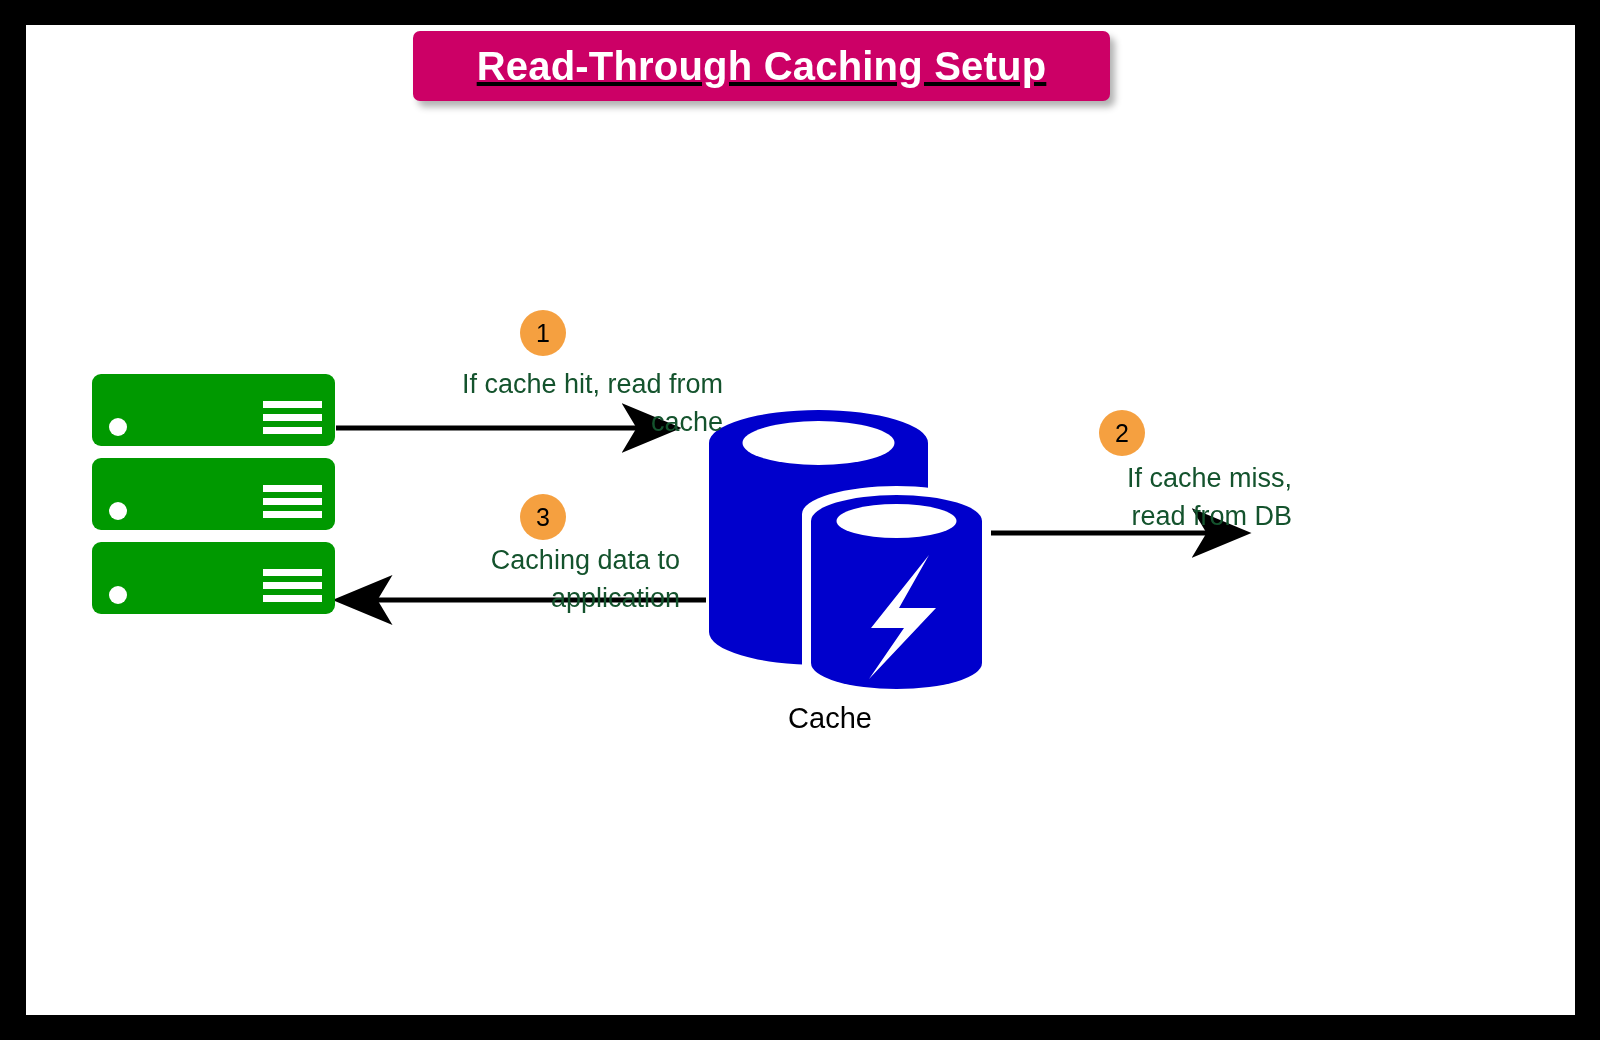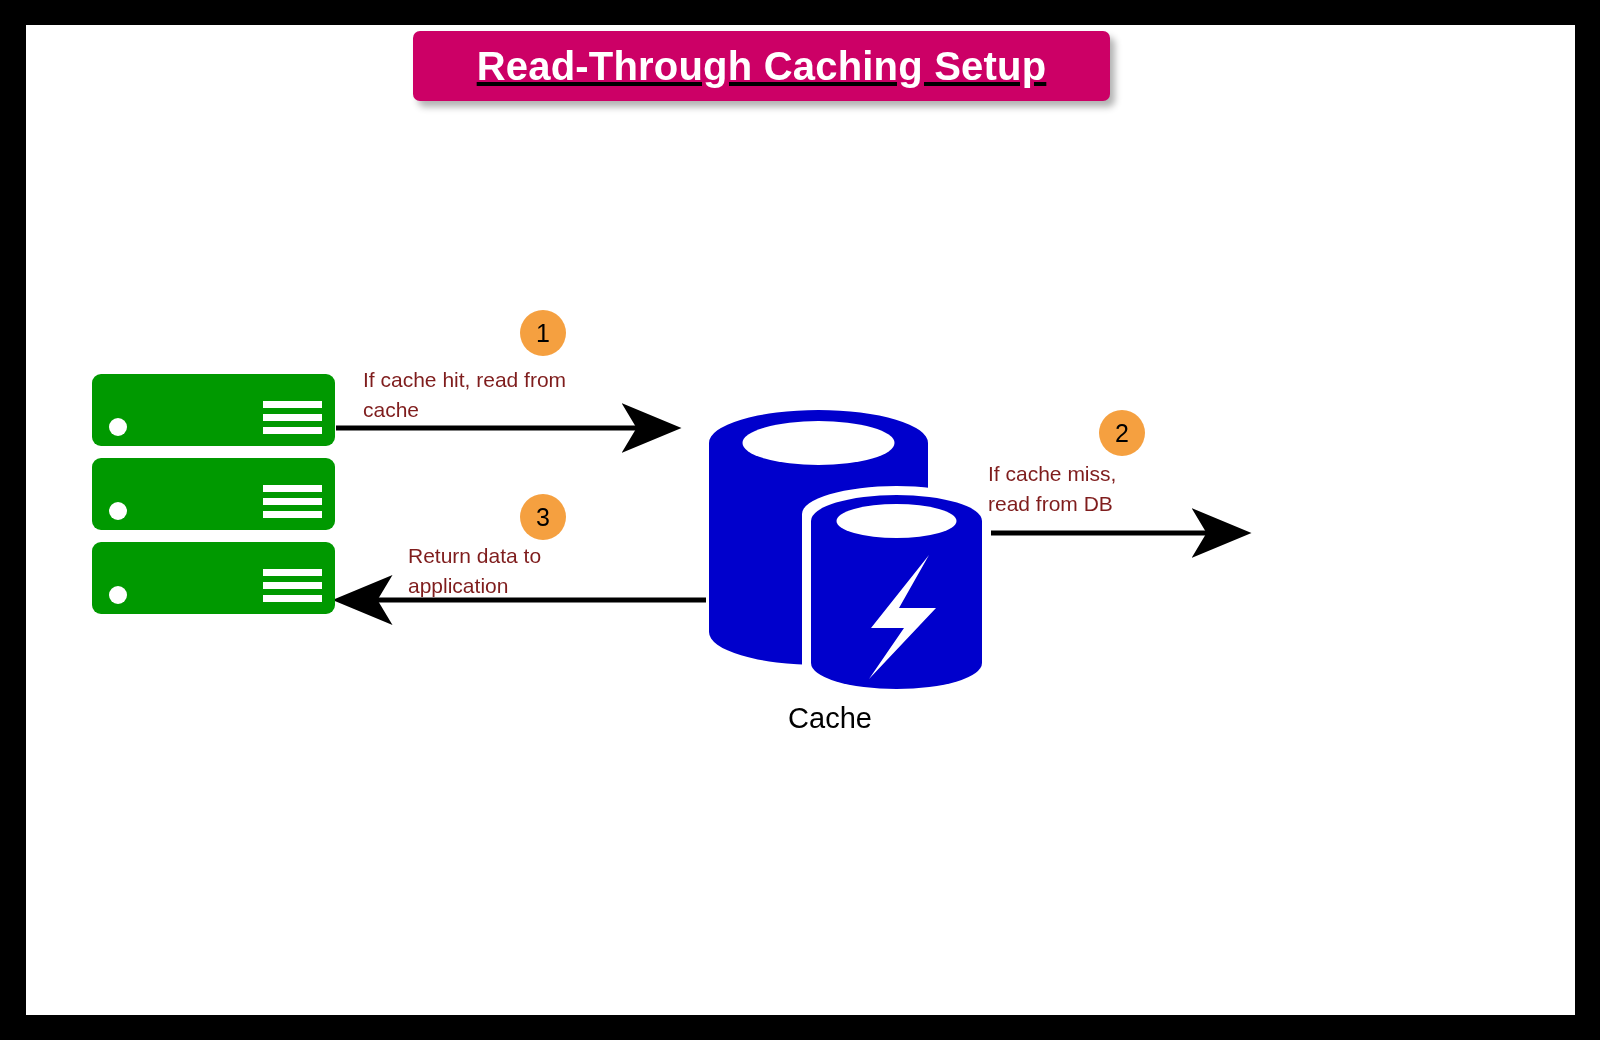--- a/index.html
+++ b/index.html
@@ -137,28 +137,28 @@
     align-items: center;
     justify-content: center;
   }
   #badge-1 { left: 494px; top: 285px; }
   #badge-2 { left: 1073px; top: 385px; }
   #badge-3 { left: 494px; top: 469px; }
 
   
   .edge-label {
     position: absolute;
-    text-align: left;
-    color: #7f1d1d;
-    font-size: 21px;
+    text-align: right;
+    color: #14532d;
+    font-size: 27px;
     line-height: 1.42;
     white-space: pre-line;
   }
   #edge-label-1 { left: 337px; top: 340px; width: 360px; }
-  #edge-label-2 { left: 962px; top: 434px; width: 268px; }
+  #edge-label-2 { left: 998px; top: 434px; width: 268px; }
   #edge-label-3 { left: 382px; top: 516px; width: 272px; }
 
   
   #arrow-layer {
     position: absolute;
     left: 0; top: 0;
     width: 1549px;
     height: 990px;
     pointer-events: none;
   }
@@ -239,17 +239,17 @@
 
 
     <div class="step-badge" id="badge-1">1</div>
     <div class="step-badge" id="badge-2">2</div>
     <div class="step-badge" id="badge-3">3</div>
 
     <div class="edge-label" id="edge-label-1">If cache hit, read from
 cache</div>
     <div class="edge-label" id="edge-label-2">If cache miss,
 read from DB</div>
-    <div class="edge-label" id="edge-label-3">Return data to
+    <div class="edge-label" id="edge-label-3">Caching data to
 application</div>
 
   </div>
 </div>
 
 </body></html>

